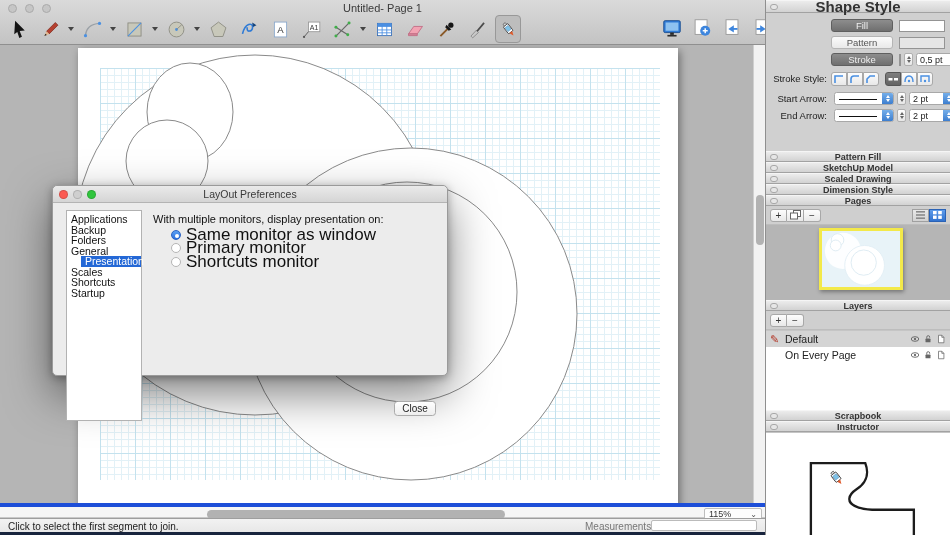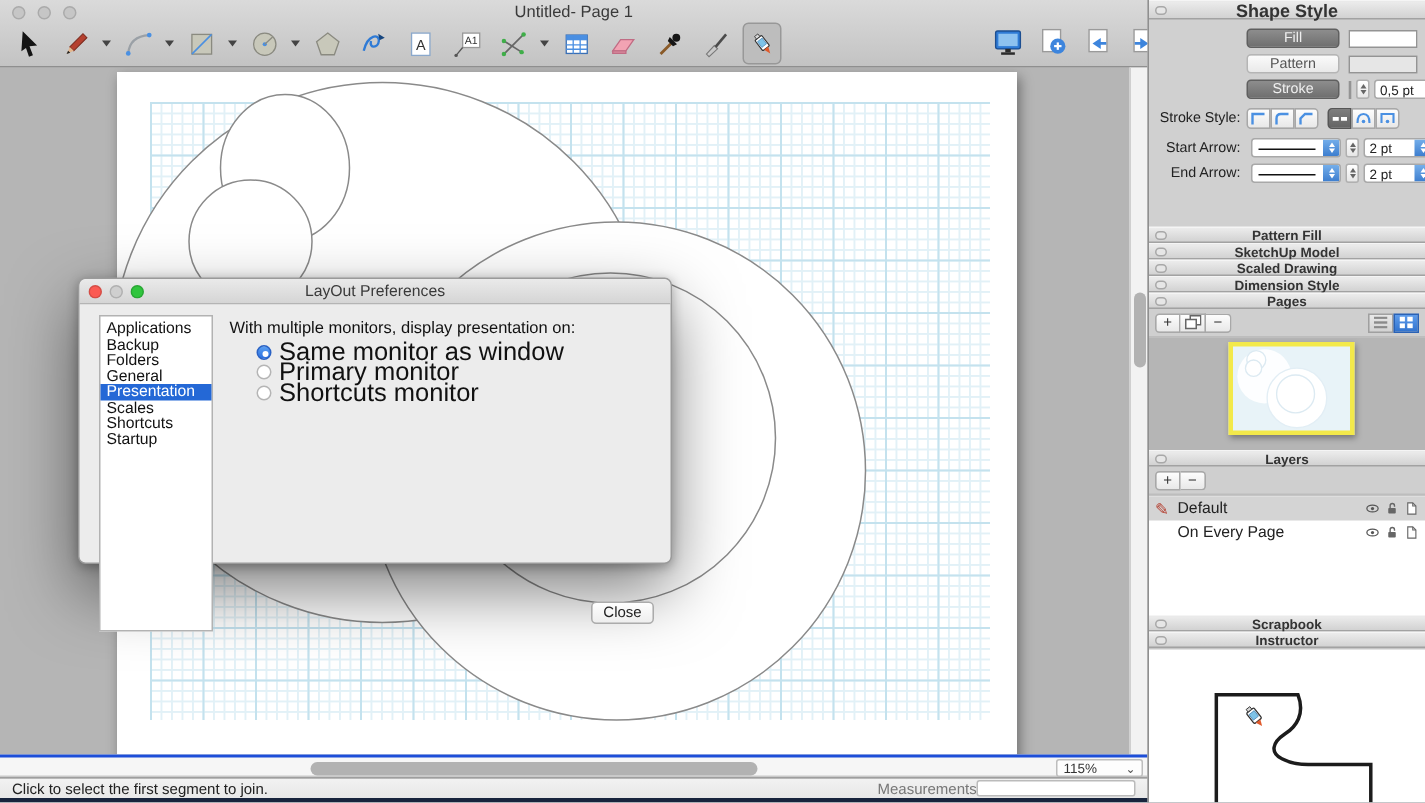--- a/index.html
+++ b/index.html
@@ -31,37 +31,37 @@
       linear-gradient(#c4e2ee 1px, transparent 1px),
       linear-gradient(90deg,#c4e2ee 1px, transparent 1px),
       linear-gradient(#e2f1f7 1px, transparent 1px),
       linear-gradient(90deg,#e2f1f7 1px, transparent 1px);
     background-size:35px 35px,35px 35px,7px 7px,7px 7px; }
   #shapes { position:absolute; left:0; top:0; width:765px; height:458px; }
 
   
   #vscroll { left:753px; top:45px; width:12px; height:458px; background:#f2f2f2; border-left:1px solid #cfcfcf; }
   #vscroll .thumb { position:absolute; left:2px; top:150px; width:8px; height:50px; background:#b2b2b2; border-radius:4px; }
-  #hscroll { left:0; top:503px; width:765px; height:15px; background:#f6f6f6; border-top:2px solid #1d4ed8; border-bottom:1px solid #c9c9c9; }
+  #hscroll { left:0; top:503px; width:765px; height:15px; background:#f6f6f6; border-top:4px solid #1d4ed8; border-bottom:1px solid #c9c9c9; }
   #hscroll .thumb { position:absolute; left:207px; top:3px; width:298px; height:9px; background:#b2b2b2; border-radius:5px; }
   #zoombox { position:absolute; right:3px; top:1px; width:58px; height:12px; background:#fdfdfd; border:1px solid #bdbdbd; border-radius:2px;
     display:flex; align-items:center; justify-content:space-between; padding:0 4px; font-size:9px; color:#333; }
   #zoombox .chev { font-size:8px; color:#555; }
 
   
   #statusbar { left:0; top:518px; width:765px; height:21px; background:linear-gradient(#f2f2f2,#e2e2e2); border-top:1px solid #9e9e9e; }
   #status-msg { position:absolute; left:8px; top:2px; font-size:10px; color:#222; }
   #meas-label { position:absolute; left:585px; top:2px; font-size:10px; color:#777; }
   #meas-input { position:absolute; left:651px; top:1px; width:106px; height:11px; background:#fff; border:1px solid #bbb; border-radius:2px; font-size:9px; padding:0 3px; }
   #dockstrip { left:0; top:532px; width:950px; height:3px; background:#18243d; }
 
   
   #rpanel { left:765px; top:0; width:185px; height:535px; background:#d0d0d0; border-left:1px solid #8f8f8f; display:flex; flex-direction:column; }
   .phead { height:13px; flex:0 0 auto; background:linear-gradient(#ececec,#d2d2d2); border-top:1px solid #f5f5f5; border-bottom:1px solid #a2a2a2;
-    display:flex; align-items:center; justify-content:center; position:relative; font-size:12px; font-weight:bold; color:#333; }
+    display:flex; align-items:center; justify-content:center; position:relative; font-size:15px; font-weight:bold; color:#333; }
   .phead.small { height:11px; font-size:9px; }
   .disc { position:absolute; left:4px; top:50%; transform:translateY(-50%); width:8px; height:6px; background:#e6e6e6; border:1px solid #a8a8a8; border-radius:3px; }
 
   
   #shape-body { height:138px; flex:0 0 auto; padding:6px 5px 0 5px; }
   .ss-row { display:flex; align-items:center; height:13px; margin-bottom:4px; }
   .ss-label { width:60px; text-align:right; font-size:9.5px; color:#222; padding-right:4px; flex:0 0 auto; }
   .btn-toggle { width:62px; height:13px; border-radius:3px; font-size:9.5px; display:flex; align-items:center; justify-content:center; flex:0 0 auto; }
   .btn-dark { background:linear-gradient(#8d8d8d,#6f6f6f); color:#efefef; border:1px solid #5f5f5f;text-align:center; }
   .btn-light { background:linear-gradient(#fbfbfb,#e9e9e9); color:#555; border:1px solid #b5b5b5; }
@@ -115,21 +115,21 @@
   
   #dialog { left:52px; top:185px; width:396px; height:191px; background:#ececec; border:1px solid #9a9a9a; border-radius:5px;
     box-shadow:0 18px 45px rgba(0,0,0,.5), 0 2px 8px rgba(0,0,0,.3); }
   #dlg-titlebar { height:17px; background:linear-gradient(#eaeaea,#d5d5d5); border-bottom:1px solid #b4b4b4; border-radius:5px 5px 0 0; position:relative;
     display:flex; align-items:center; justify-content:center; font-size:10.5px; color:#3a3a3a; }
   .tlights { position:absolute; left:6px; top:4px; display:flex; gap:5px; }
   .tlight { width:9px; height:9px; border-radius:50%; border:1px solid rgba(0,0,0,.15); }
   .tl-red { background:#fb5a52; } .tl-gray { background:#cfcfcf; } .tl-green { background:#30c53d; }
   #dlg-list { position:absolute; left:13px; top:24px; width:76px; height:211px; background:#fff; border:1px solid #b2b2b2; padding-top:3px; }
   .dlg-item { font-size:10.5px; line-height:10.5px; padding:0 0 0 4px; color:#111; white-space:nowrap; }
-  .dlg-item.is-selected { background:#2468d6; color:#fff; }
+  .dlg-item.is-selected { background:#2468d6; color:#fff;margin-left:14px; }
   #dlg-heading { position:absolute; left:100px; top:27px; font-size:11px; color:#111; }
   #dlg-radios { position:absolute; left:118px; top:42px; }
   .radio-row { display:flex; align-items:center; height:13px; margin-bottom:0.5px; }
   .rdot { width:10px; height:10px; border-radius:50%; background:#fff; border:1px solid #b5b5b5; margin-right:5px; position:relative; flex:0 0 auto; }
   .radio-row.is-selected .rdot { background:linear-gradient(#5ba0f2,#2a6fe0); border-color:#2a62c4; }
   .radio-row.is-selected .rdot::after { content:""; position:absolute; left:3px; top:3px; width:4px; height:4px; border-radius:50%; background:#fff; }
   .radio-label { font-size:17px; color:#111; }
   #dlg-close { position:absolute; left:341px; top:215px; width:42px; height:15px; background:linear-gradient(#fefefe,#eee);
     border:1px solid #ababab; border-radius:3.5px; font-size:10px; color:#222; display:flex; align-items:center; justify-content:center; }
 </style>

